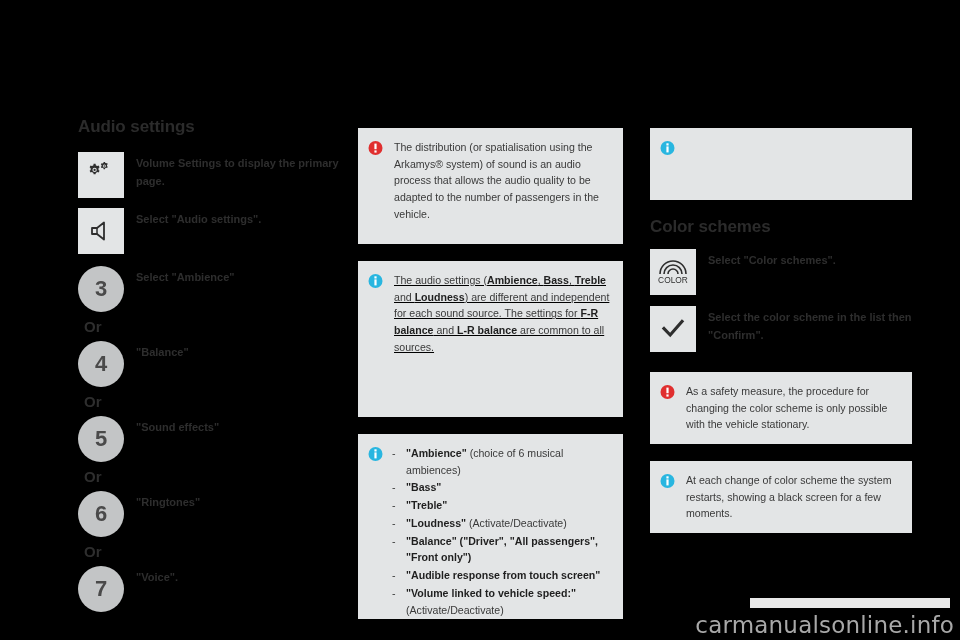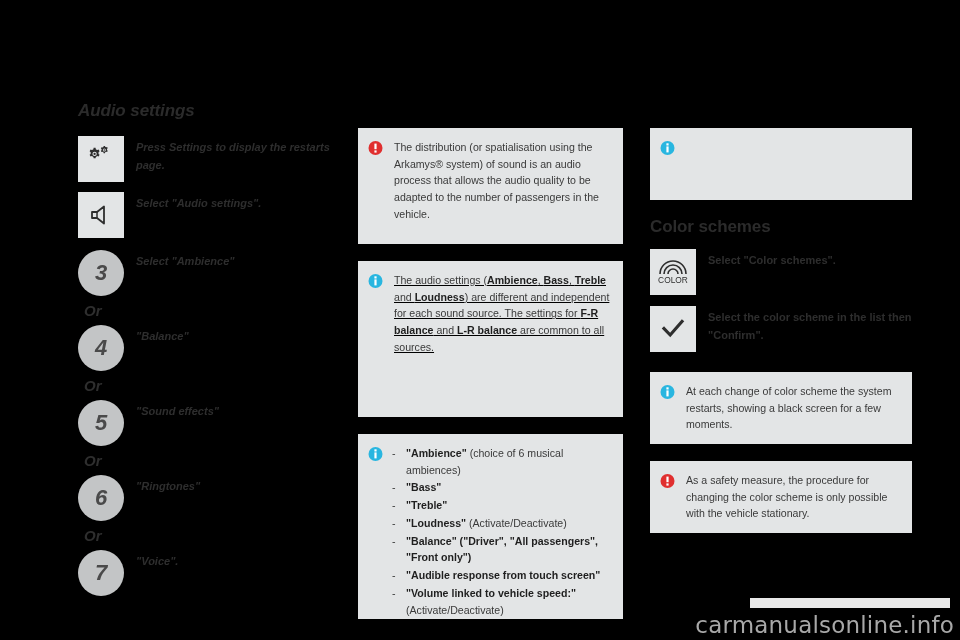--- a/index.html
+++ b/index.html
@@ -4,21 +4,21 @@
 <style>
   * { margin:0; padding:0; box-sizing:border-box; }
   html, body {
     width:960px; height:640px;
     background:#000; overflow:hidden;
     font-family:"Liberation Sans", sans-serif;
   }
   .page { position:relative; width:960px; height:640px; background:#000; }
 
   
-  .col-left   { position:absolute; left:78px;  top:101px; width:270px;font-style:italic; }
+  .col-left   { position:absolute; left:78px;  top:117px; width:270px; }
   .col-mid    { position:absolute; left:358px; top:128px; width:265px; }
   .col-right  { position:absolute; left:650px; top:128px; width:262px; }
 
   
   .heading {
     font-size:17px; font-weight:bold; color:#2b2b2b;
     letter-spacing:-0.1px;
     filter: blur(0.35px);
   }
   .heading-audio { margin-bottom:15px; }
@@ -102,21 +102,21 @@
             <g fill="#2e2e2e">
               <path d="M12.5 6.2l1.1-.9-1.0-1.7-1.3.5a5.6 5.6 0 0 0-1.5-.9L9.6 1.8H7.6l-.2 1.4a5.6 5.6 0 0 0-1.5.9l-1.3-.5-1.0 1.7 1.1.9a5.5 5.5 0 0 0 0 1.7l-1.1.9 1.0 1.7 1.3-.5c.45.38.95.68 1.5.9l.2 1.4h2l.2-1.4c.55-.22 1.05-.52 1.5-.9l1.3.5 1.0-1.7-1.1-.9a5.5 5.5 0 0 0 0-1.7z"></path>
               <circle cx="8.6" cy="7.9" r="2.15" fill="#e3e5e6"></circle>
               <circle cx="8.6" cy="7.9" r="1.15" fill="#2e2e2e"></circle>
               <path d="M21.0 2.8l.8-.6-.7-1.2-.9.35a4 4 0 0 0-1.05-.62L19.0 0h-1.4l-.15 1.0c-.38.15-.74.36-1.05.62l-.9-.35-.7 1.2.8.6a3.9 3.9 0 0 0 0 1.2l-.8.6.7 1.2.9-.35c.31.26.67.47 1.05.62l.15 1.0h1.4l.15-1.0c.38-.15.74-.36 1.05-.62l.9.35.7-1.2-.8-.6a3.9 3.9 0 0 0 0-1.2z"></path>
               <circle cx="18.3" cy="4.0" r="1.5" fill="#e3e5e6"></circle>
               <circle cx="18.3" cy="4.0" r="0.8" fill="#2e2e2e"></circle>
             </g>
           </svg>
         </div>
-        <div class="step-text">Press Settings to display the restarts page.</div>
+        <div class="step-text">Volume Settings to display the primary page.</div>
       </div>
     </div>
 
     <div class="step" style="margin-top:6px;">
       <div class="step-row">
         <div class="badge-sq">
           <svg width="26" height="26" viewBox="0 0 26 26">
             <path d="M4 10h5l7-5.5v17L9 16H4z" fill="none" stroke="#2e2e2e" stroke-width="1.8" stroke-linejoin="round"></path>
             <line x1="9" y1="10" x2="9" y2="16" stroke="#2e2e2e" stroke-width="1.5"></line>
           </svg>
@@ -273,37 +273,37 @@
           <svg width="26" height="24" viewBox="0 0 26 24">
             <path d="M4 11.5l6.2 6.5L22 4.5" fill="none" stroke="#2e2e2e" stroke-width="3.2" stroke-linecap="square"></path>
           </svg>
         </div>
         <div class="step-text">Select the color scheme in the list then "Confirm".</div>
       </div>
     </div>
 
     <div class="box" style="height:72px;">
       <div class="box-ico">
+        <svg width="15" height="16" viewBox="0 0 15 16" class="ico-warn">
+          <circle cx="7.5" cy="8" r="7" fill="#e02f2f"></circle>
+          <rect x="6.4" y="3.6" width="2.2" height="5.6" fill="#fff"></rect>
+          <rect x="6.4" y="10.4" width="2.2" height="2.2" fill="#fff"></rect>
+        </svg>
+      </div>
+      <div class="box-body">As a safety measure, the procedure for changing the color scheme is only possible with the vehicle stationary.</div>
+    </div>
+
+    <div class="box" style="height:72px;">
+      <div class="box-ico">
         <svg width="15" height="16" viewBox="0 0 15 16" class="ico-info">
           <circle cx="7.5" cy="8" r="7" fill="#29b6e0"></circle>
           <rect x="6.4" y="6.4" width="2.2" height="6" fill="#fff"></rect>
           <rect x="6.4" y="3.3" width="2.2" height="2.2" fill="#fff"></rect>
         </svg>
       </div>
       <div class="box-body">At each change of color scheme the system restarts, showing a black screen for a few moments.</div>
     </div>
-
-    <div class="box" style="height:72px;">
-      <div class="box-ico">
-        <svg width="15" height="16" viewBox="0 0 15 16" class="ico-warn">
-          <circle cx="7.5" cy="8" r="7" fill="#e02f2f"></circle>
-          <rect x="6.4" y="3.6" width="2.2" height="5.6" fill="#fff"></rect>
-          <rect x="6.4" y="10.4" width="2.2" height="2.2" fill="#fff"></rect>
-        </svg>
-      </div>
-      <div class="box-body">As a safety measure, the procedure for changing the color scheme is only possible with the vehicle stationary.</div>
-    </div>
   </div>
 
   <div class="wm-white-bar"></div>
   <div class="watermark">carmanualsonline.info</div>
 
 </div>
 
 </body></html>

